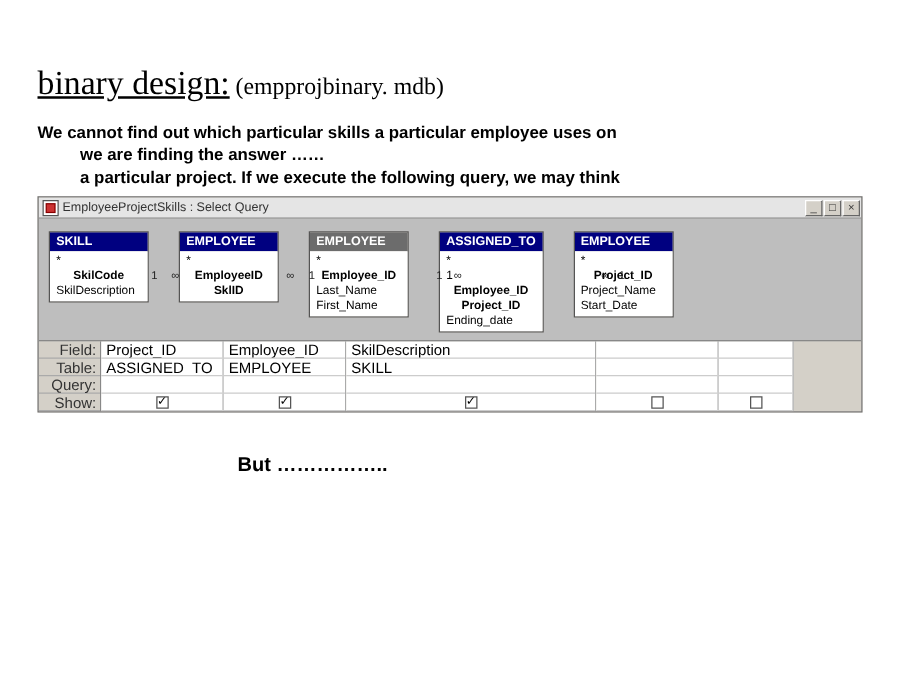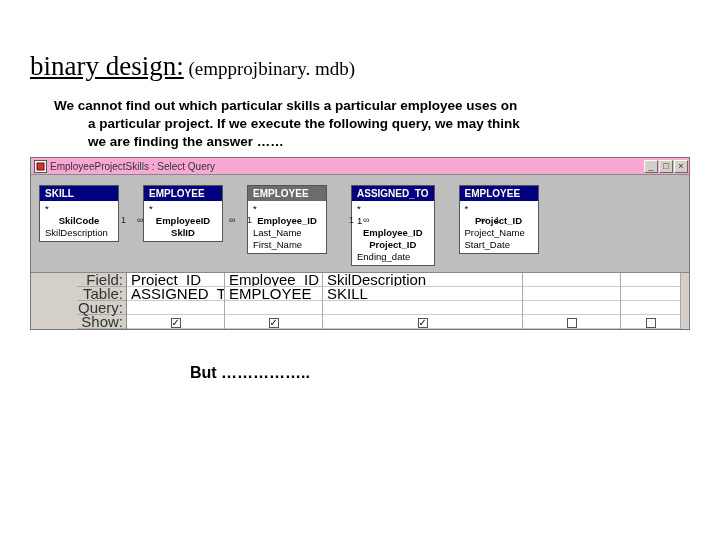--- a/index.html
+++ b/index.html
@@ -16,33 +16,32 @@
     font-family: "Times New Roman", serif;
     font-size: 27px;
     line-height: 1.2;
     margin-bottom: 14px;
   }
   .title-sub { font-size: 19px; }
   .para {
     font-size: 13.5px;
     font-weight: bold;
     line-height: 1.35;
-    margin-left: 24px;
   }
   .para .indent { display: block; margin-left: 34px; }
   .screenshot {
     border: 1px solid #777;
     background: #d4d0c8;
     margin-top: 6px;
     overflow: hidden;
   }
   .titlebar {
     display: flex;
     align-items: center;
-    background: #f9a8d4;
+    background: #e5e5e5;
     height: 17px;
     border-bottom: 1px solid #888;
   }
   .titlebar .icon {
     width: 13px; height: 13px;
     margin: 0 3px;
     background: #fff;
     border: 1px solid #555;
     display: inline-flex;
     align-items: center;
@@ -102,22 +101,21 @@
   .link {
     position: absolute;
     font-size: 9px;
     font-family: Tahoma, sans-serif;
     color: #222;
   }
   .grid {
     display: flex;
     background: #d4d0c8;
     font-family: Tahoma, sans-serif;
-    font-size: 15px;
-    padding-left: 46px;
+    font-size: 12px;
   }
   .rowlabels {
     width: 50px;
     border-right: 1px solid #888;
     text-align: right;
   }
   .rowlabels div {
     height: 14px;
     line-height: 14px;
     padding-right: 3px;
@@ -173,22 +171,22 @@
 </head>
 <body>
 
 <div class="title">
   <br>
   <u><span>binary design:</span></u><span class="title-sub"> (empprojbinary. mdb)</span>
 </div>
 
 <div class="para">
   <span>We cannot find out which particular skills a particular employee uses on</span>
+  <span class="indent">we are finding the answer ……</span>
   <span class="indent">a particular project.  If we execute the following query, we may think</span>
-  <span class="indent">we are finding the answer ……</span>
 </div>
 
 <div class="screenshot">
   <div class="titlebar">
     <span class="icon">
       <svg width="9" height="9">
           <rect x="1" y="1" width="7" height="7" fill="#c33" stroke="#800"></rect>
         </svg>
     </span>
     <span class="tb-title">EmployeeProjectSkills : Select Query</span>

